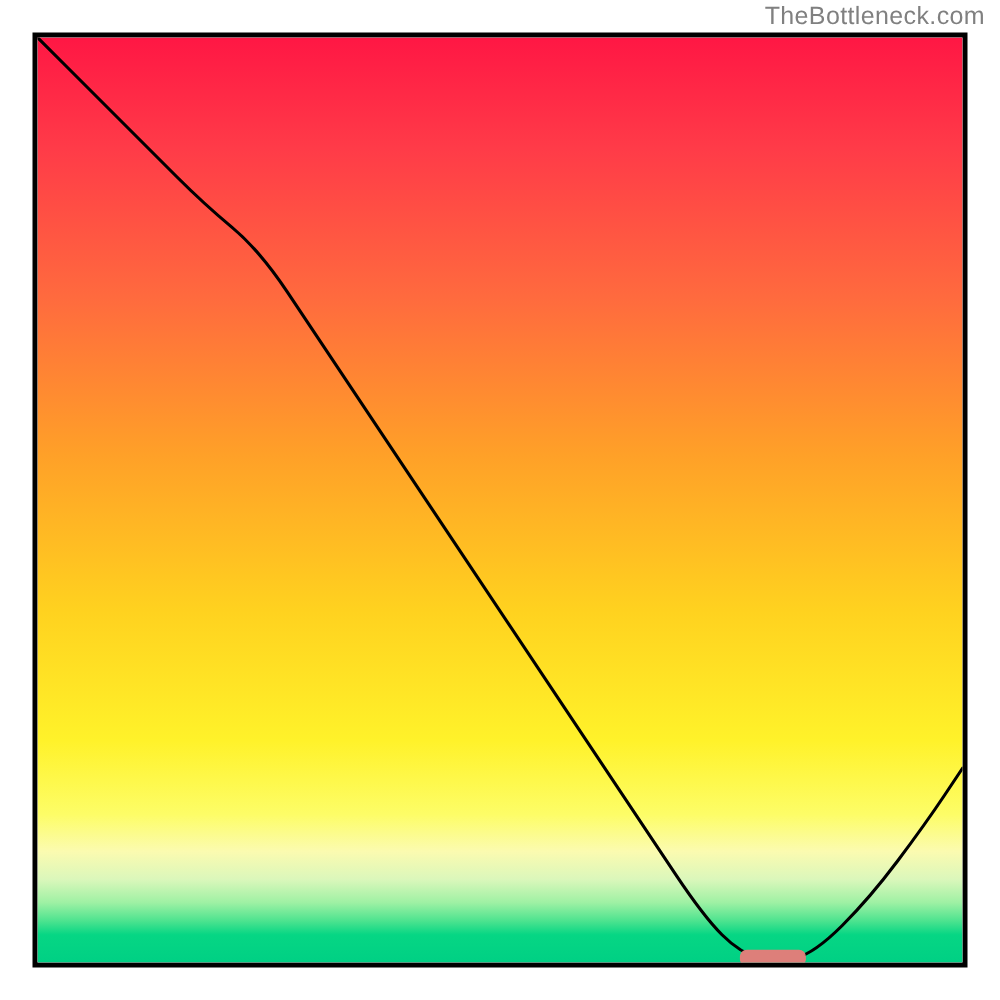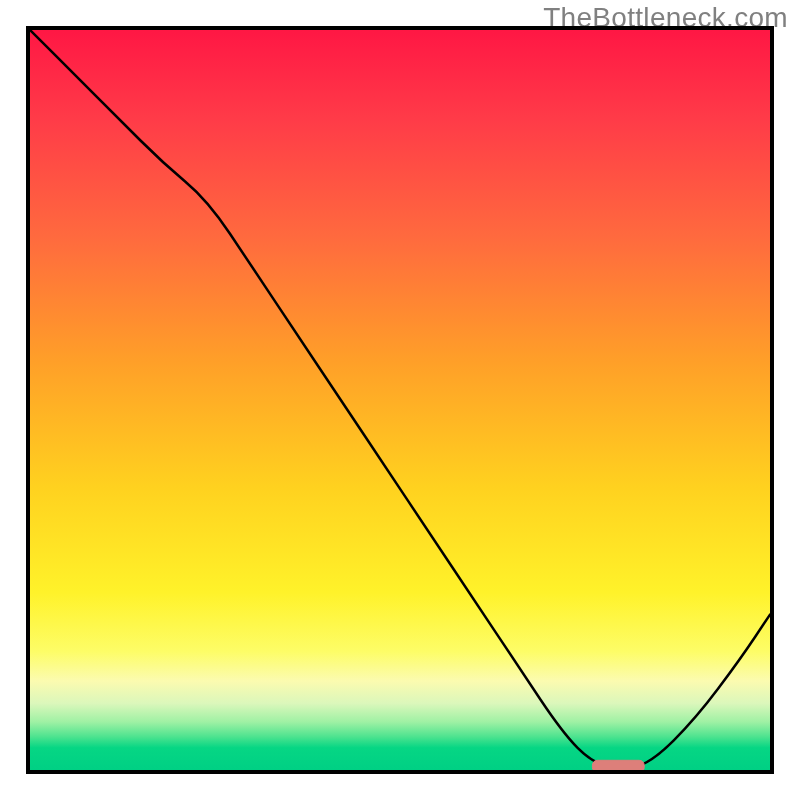--- a/index.html
+++ b/index.html
@@ -8,21 +8,21 @@
     height: 800px;
     background: #ffffff;
     position: relative;
     font-family: Arial, Helvetica, sans-serif;
   }
   .watermark {
     position: absolute;
     top: 2px;
     right: 12px;
     color: #808080;
-    font-size: 28px;
+    font-size: 20px;
     font-weight: 500;
     letter-spacing: 0.3px;
   }
   .plot-area {
     position: absolute;
     left: 26px;
     top: 26px;
     width: 748px;
     height: 748px;
     border: 4px solid #000000;

